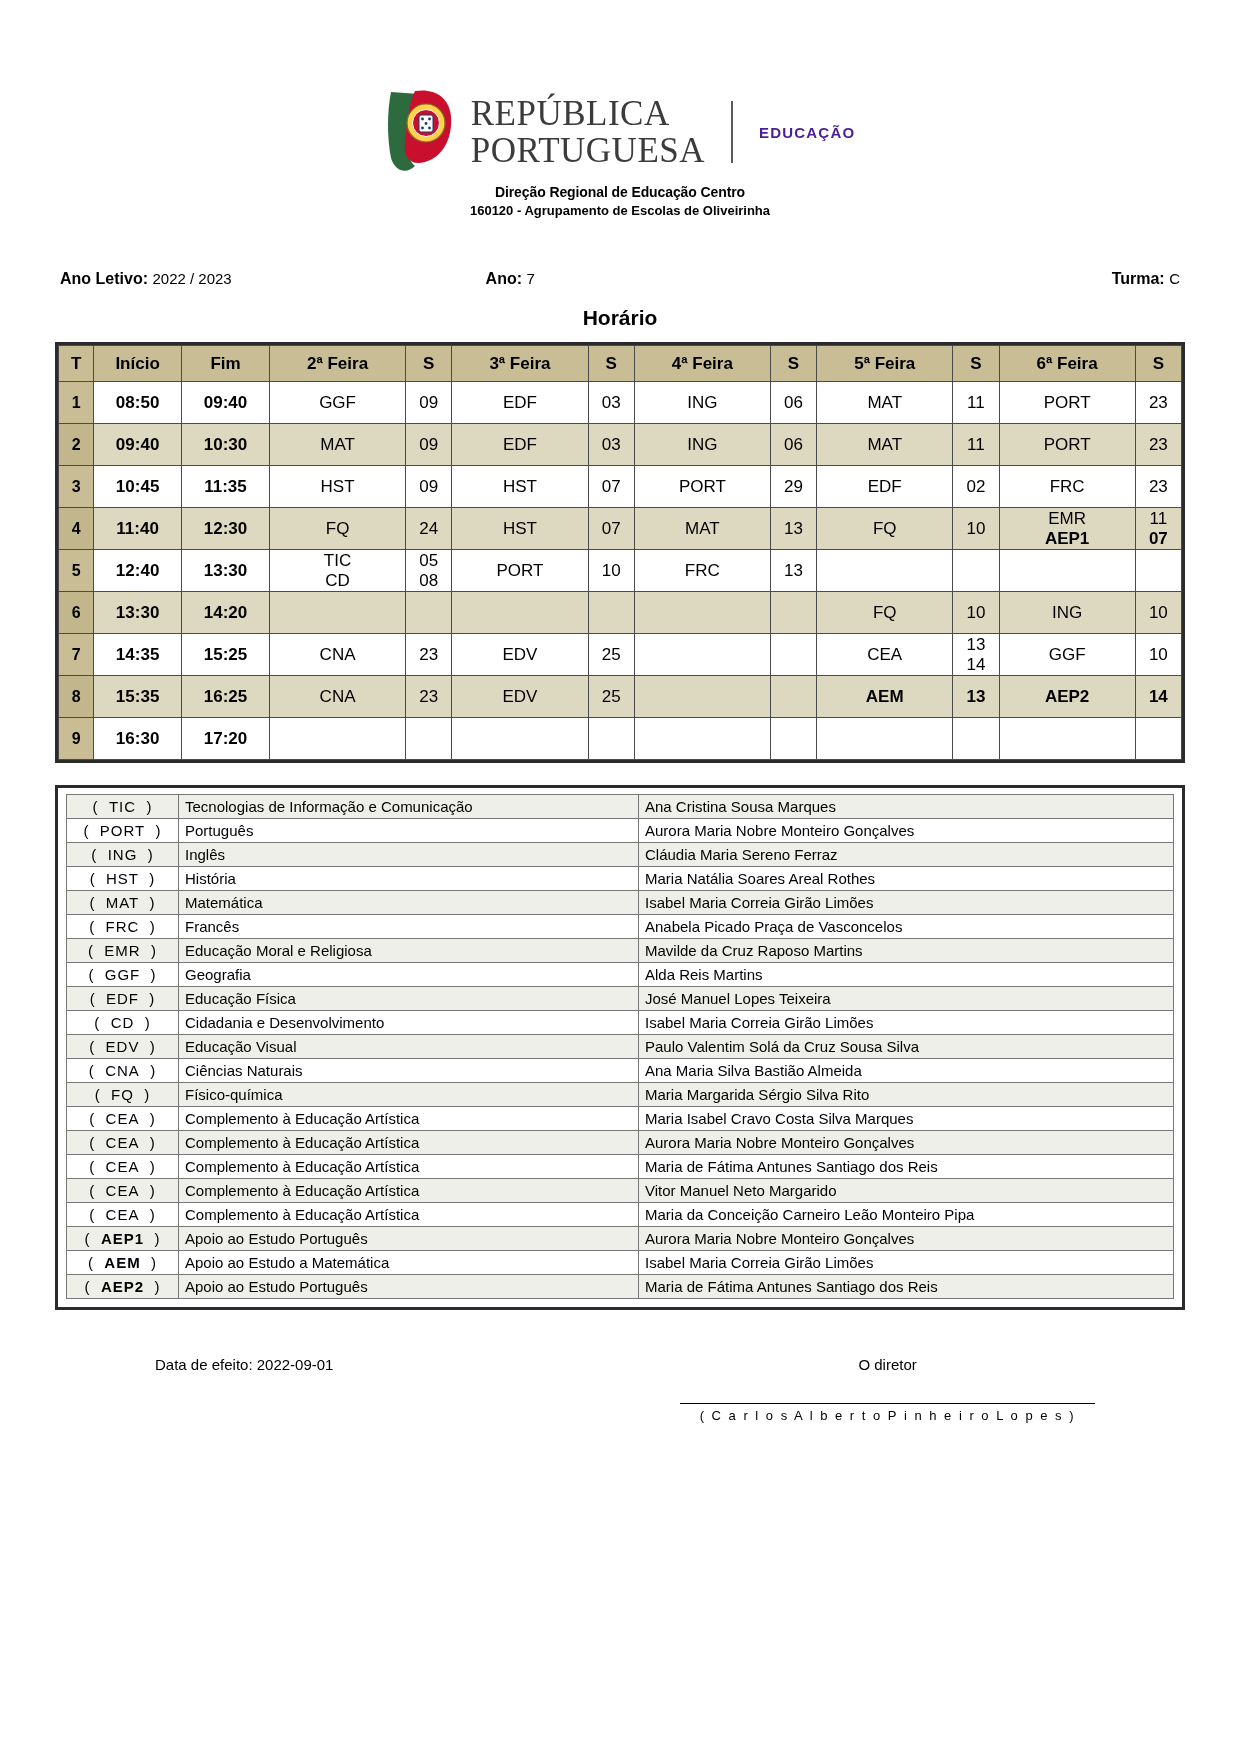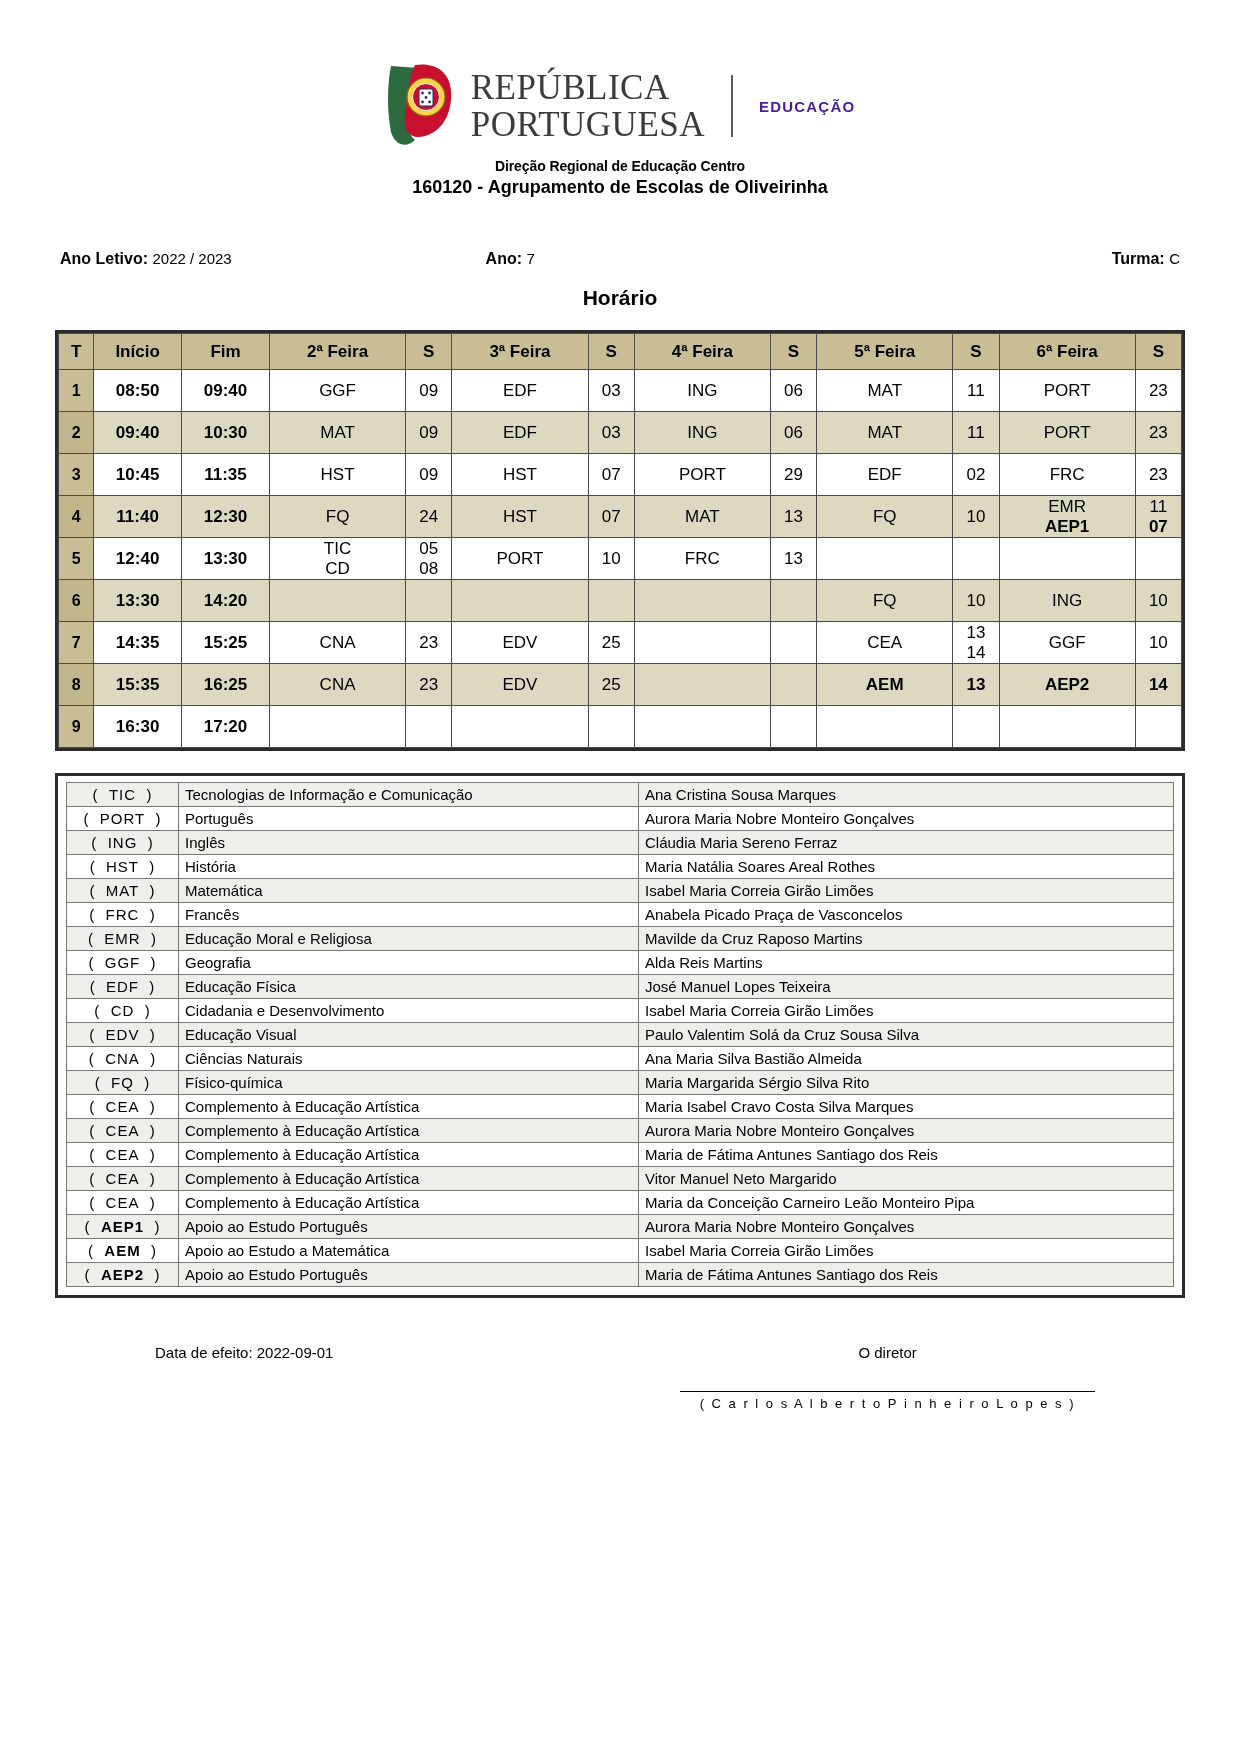--- a/index.html
+++ b/index.html
@@ -13,21 +13,21 @@
     position: relative;
   }
 
   .page { padding: 0 55px; }
 
   
   .brand-block {
     display: flex;
     align-items: center;
     justify-content: center;
-    padding-top: 62px;
+    padding-top: 88px;
     gap: 0;
   }
   .shield { width: 72px; height: 88px; flex: none; }
   .brand-words {
     font-family: "Liberation Serif", serif;
     font-size: 35px;
     line-height: 1.06;
     letter-spacing: 0.5px;
     color: #3b3b3b;
     margin-left: 14px;
@@ -42,42 +42,42 @@
   .brand-sub {
     font-size: 15px;
     font-weight: bold;
     letter-spacing: 1.2px;
     color: #4c1d95;
   }
 
   .school-lines { text-align: center; margin-top: 8px; }
   .school-lines .l1 { font-size: 14px; font-weight: bold; letter-spacing: -0.1px; }
   .school-lines .l2 { font-size: 16px; font-weight: bold; margin-top: 3px; }
-  .school-lines .l3 { font-size: 18px; font-weight: bold; margin-top: 3px; }
+  .school-lines .l3 { font-size: 13px; font-weight: bold; margin-top: 3px; }
 
   
   .meta-row {
     display: flex;
     align-items: baseline;
     margin-top: 52px;
     padding: 0 5px;
     font-size: 16px;
   }
   .meta-left { width: 38%; }
   .meta-mid  { width: 32%; text-align: left; }
   .meta-right{ width: 30%; text-align: right; }
   .meta-label { font-weight: bold; }
   .meta-val { font-weight: normal; font-size: 15px; }
 
   .doc-title {
     text-align: center;
     font-size: 21px;
     font-weight: bold;
     margin-top: 18px;
-    margin-bottom: 20px;
+    margin-bottom: 12px;
   }
 
   
   .tt-wrap { border: 3px solid #2b2b2b; }
   table.tt {
     width: 100%;
     border-collapse: collapse;
     table-layout: fixed;
   }
   table.tt th, table.tt td {

